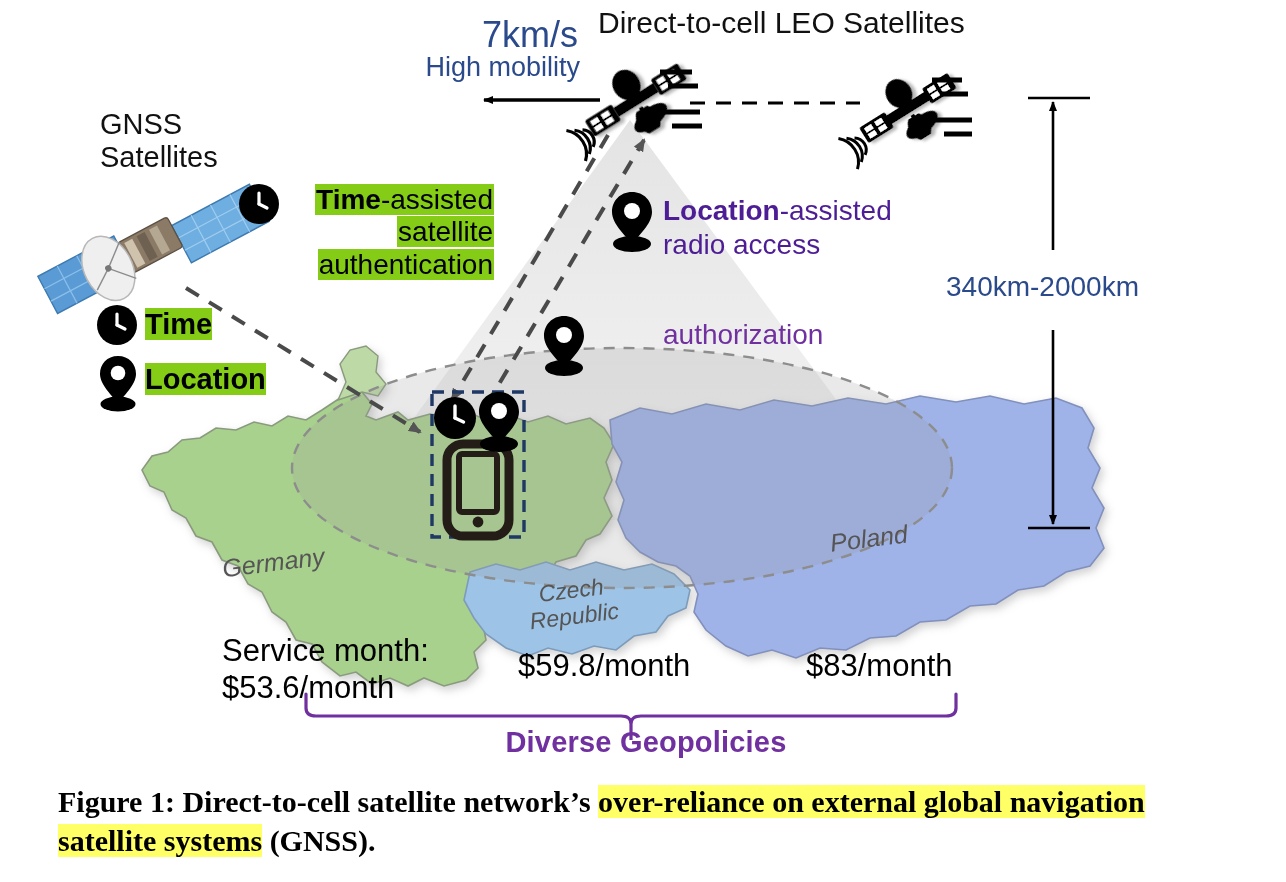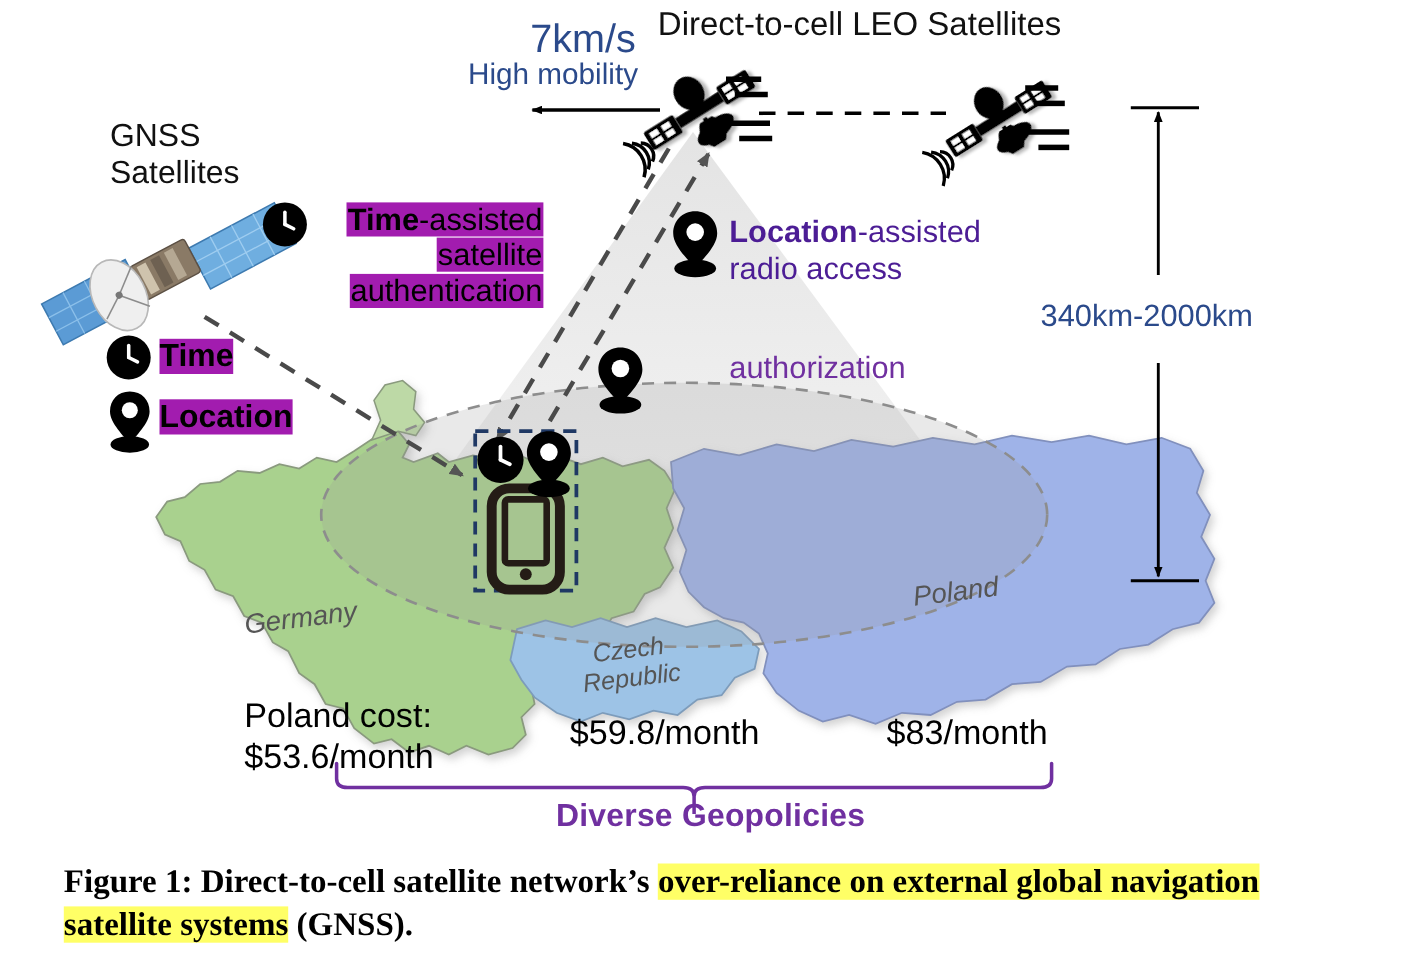--- a/index.html
+++ b/index.html
@@ -2,21 +2,21 @@
 <html><head>
 <meta charset="utf-8">
 <style>
   html,body{margin:0;padding:0;background:#fff;}
   body{width:1286px;height:882px;position:relative;overflow:hidden;
        font-family:"Liberation Sans", sans-serif;}
   #fig{position:absolute;left:0;top:0;width:1286px;height:882px;}
 
   .abs{position:absolute;}
   .nb{color:#2b4a8b;}
-  .hl{background:#a21caf;}
+  .hl{background:#84cc16;}
 
   
   #title-leo{left:598px;top:6px;font-size:30px;color:#111;white-space:nowrap;}
   #speed-line1{left:480px;top:14px;font-size:36px;font-weight:400;text-align:center;width:100px;}
   #speed-line2{left:375px;top:52px;font-size:27px;font-weight:400;text-align:right;width:205px;}
 
   #gnss-label{left:100px;top:108px;font-size:29px;color:#111;line-height:1.14;}
 
   #time-auth{left:262px;top:184px;width:232px;text-align:right;font-size:28px;line-height:1.16;color:#000;}
   #time-auth span.hl{box-decoration-break:clone;-webkit-box-decoration-break:clone;padding:0 1px;}
@@ -320,21 +320,21 @@
 </div>
 
 <div class="abs cname" id="lbl-de">Germany</div>
 <div class="abs cname" id="lbl-cz">
   <div>Czech</div>
   <div>Republic</div>
 </div>
 <div class="abs cname" id="lbl-pl">Poland</div>
 
 <div class="abs" id="svc-cost">
-  <div>Poland cost:</div>
+  <div>Service month:</div>
   <div>$53.6/month</div>
 </div>
 <div class="abs" id="cz-cost">$59.8/month</div>
 <div class="abs" id="pl-cost">$83/month</div>
 
 <div class="abs" id="diverse">
   <span>Diverse Geopolicies</span>
 </div>
 
 <div class="abs" id="caption"><span>Figure 1: Direct-to-cell satellite network’s </span><span class="hl">over-reliance on external global navigation satellite systems</span><span> (GNSS).</span></div>

